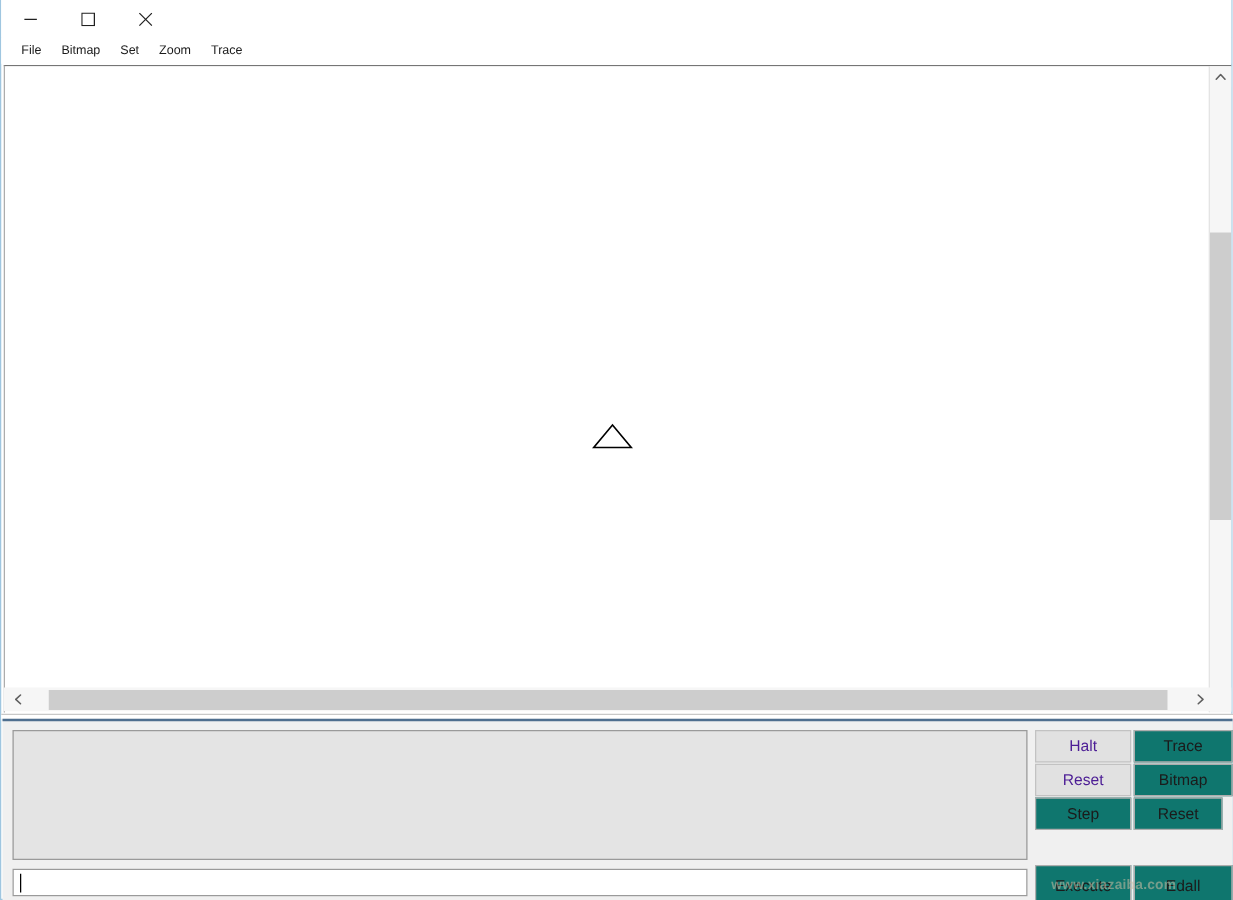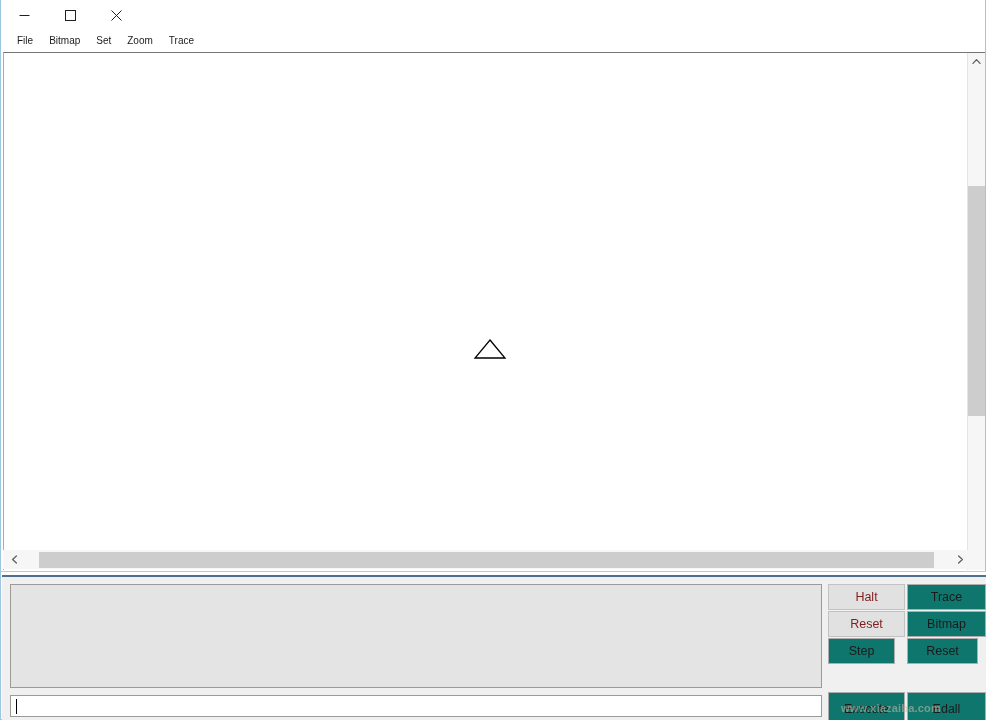--- a/index.html
+++ b/index.html
@@ -292,30 +292,30 @@
     font-size: 12.5px;
     color: #1b1b1b;
     display: flex;
     align-items: center;
     justify-content: center;
     cursor: default;
     padding: 0;
     white-space: nowrap;
   }
   .cmd-btn.is-disabled {
-    color: #7f1d1d;
+    color: #4c1d95;
     background: #e1e1e1;
     border-color: #c2c2c2;
   }
   
   #btn-halt    { left: 0px;  top: 0px;  width: 77px; height: 26px; }
   #btn-trace   { left: 79px; top: 0px;  width: 79px; height: 26px; }
   #btn-pause   { left: 0px;  top: 27px; width: 77px; height: 26px; }
   #btn-status  { left: 79px; top: 27px; width: 79px; height: 26px; }
-  #btn-step    { left: 0px;  top: 54px; width: 67px; height: 26px; }
+  #btn-step    { left: 0px;  top: 54px; width: 77px; height: 26px; }
   #btn-reset   { left: 79px; top: 54px; width: 71px; height: 26px; }
   #btn-execute { left: 0px;  top: 108px; width: 77px; height: 34px; }
   #btn-edall   { left: 79px; top: 108px; width: 79px; height: 34px; }
 
   
   #watermark {
     position: absolute;
     left: 838px;
     top: 652px;
     width: 148px;

